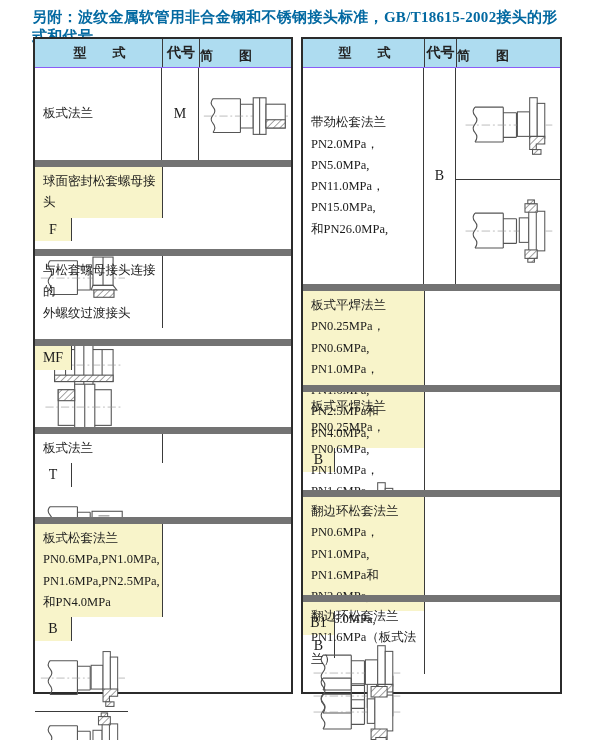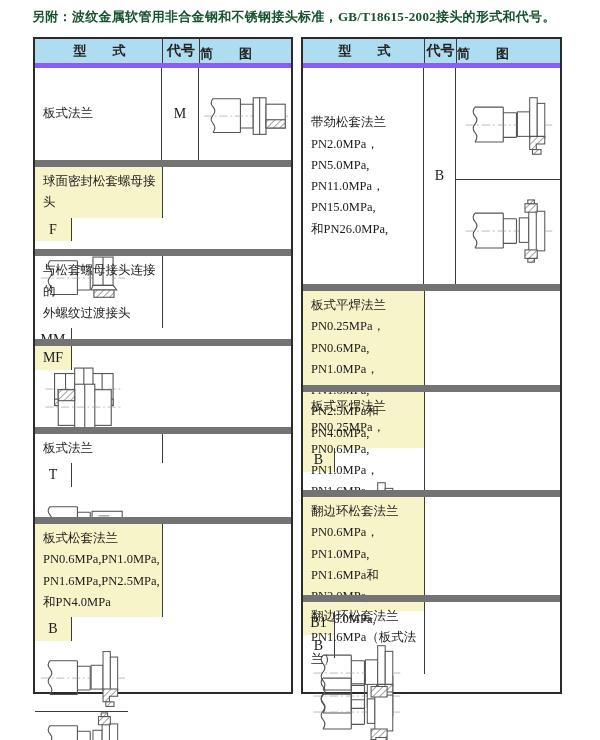--- a/index.html
+++ b/index.html
@@ -1,26 +1,26 @@
 <!DOCTYPE html>
 <html><head>
 <meta charset="utf-8">
 <style>
   html,body{margin:0;padding:0;}
   body{width:600px;height:740px;background:#ffffff;
        font-family:"Liberation Serif","DejaVu Serif",serif;color:#1a1a1a;}
   #page{position:relative;width:600px;height:740px;background:#fff;overflow:hidden;}
   #title{position:absolute;left:32px;top:8px;width:540px;
-         font-size:13px;font-weight:700;letter-spacing:0.3px;color:#14532d;}
+         font-size:15px;font-weight:700;letter-spacing:0.3px;color:#0369a1;}
   .tbl{position:absolute;top:37px;border:2px solid #2b2b2b;background:#fff;
        display:flex;flex-direction:column;box-sizing:border-box;}
   #tbl-left{left:33px;width:260px;height:657px;}
   #tbl-right{left:301px;width:261px;height:657px;}
   .hrow{display:flex;height:29px;background:#aedcf0;font-weight:700;
-        border-bottom:5px solid #8b5cf6;box-sizing:border-box;flex:none;}
+        border-bottom:1px solid #8b5cf6;box-sizing:border-box;flex:none;}
   .row{display:flex;box-sizing:border-box;flex:none;}
   .row + .row{border-top:7px solid #737373;flex-direction:column;}
   .cell,.hcell{box-sizing:border-box;font-size:12.5px;line-height:1.7;}
   .hcell{display:flex;align-items:center;justify-content:center;
          font-size:13px;white-space:pre;color:#222;}
   .type{display:flex;align-items:center;padding:4px 6px 4px 8px;
         border-right:1px solid #3a3a3a;white-space:pre-line;}
   .code{display:flex;align-items:center;justify-content:center;
         border-right:1px solid #3a3a3a;font-size:14px;}
   #tbl-left  .type{width:128px;} #tbl-left  .code{width:37px;} #tbl-left  .diag{width:93px;}
@@ -136,21 +136,20 @@
         <svg class="fit" viewBox="0 0 100 70">
             <use href="#g-hose"></use>
             <use href="#g-part-f"></use>
           </svg>
       </div>
     </div>
 
     <div class="row" style="height:90px">
       <div class="cell type">与松套螺母接头连接的
 外螺纹过渡接头</div>
-      <div class="cell code">MM</div>
       <div class="cell diag">
         <svg class="fit" viewBox="0 0 100 70">
             <use href="#g-mm"></use>
           </svg>
       </div>
     </div>
 
     <div class="row" style="height:88px">
       <div class="cell code hl">MF</div>
       <div class="cell diag">

